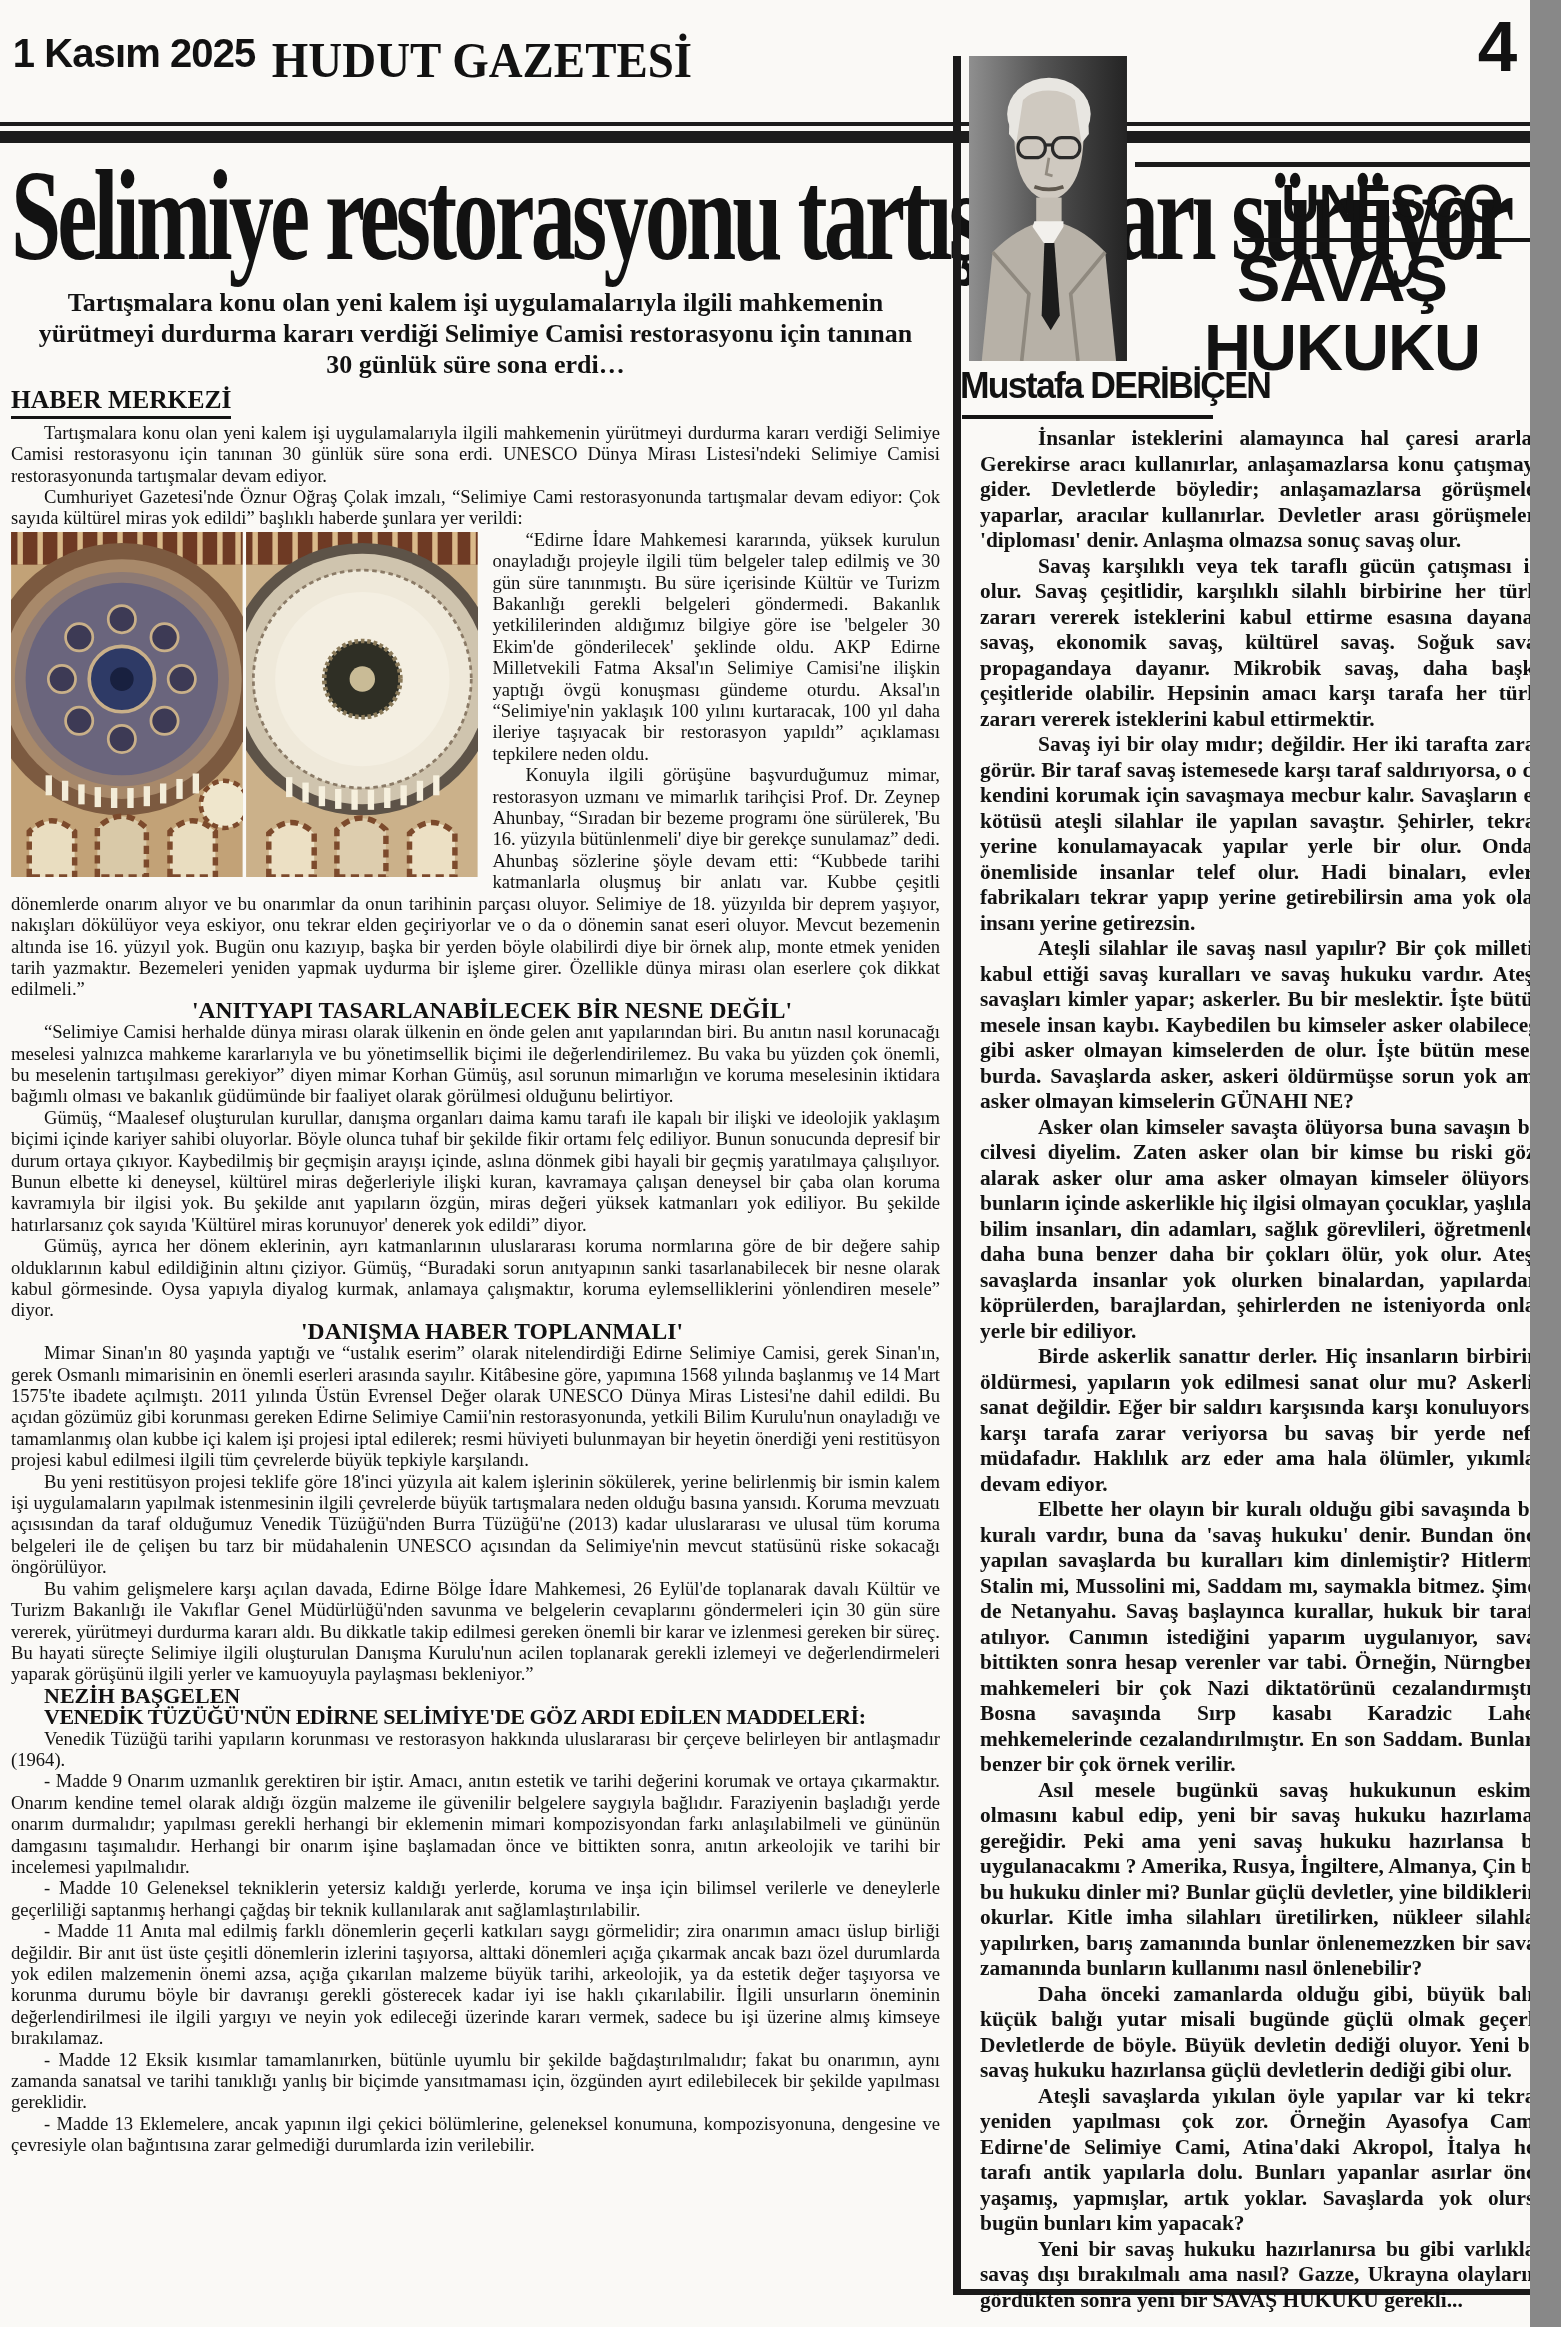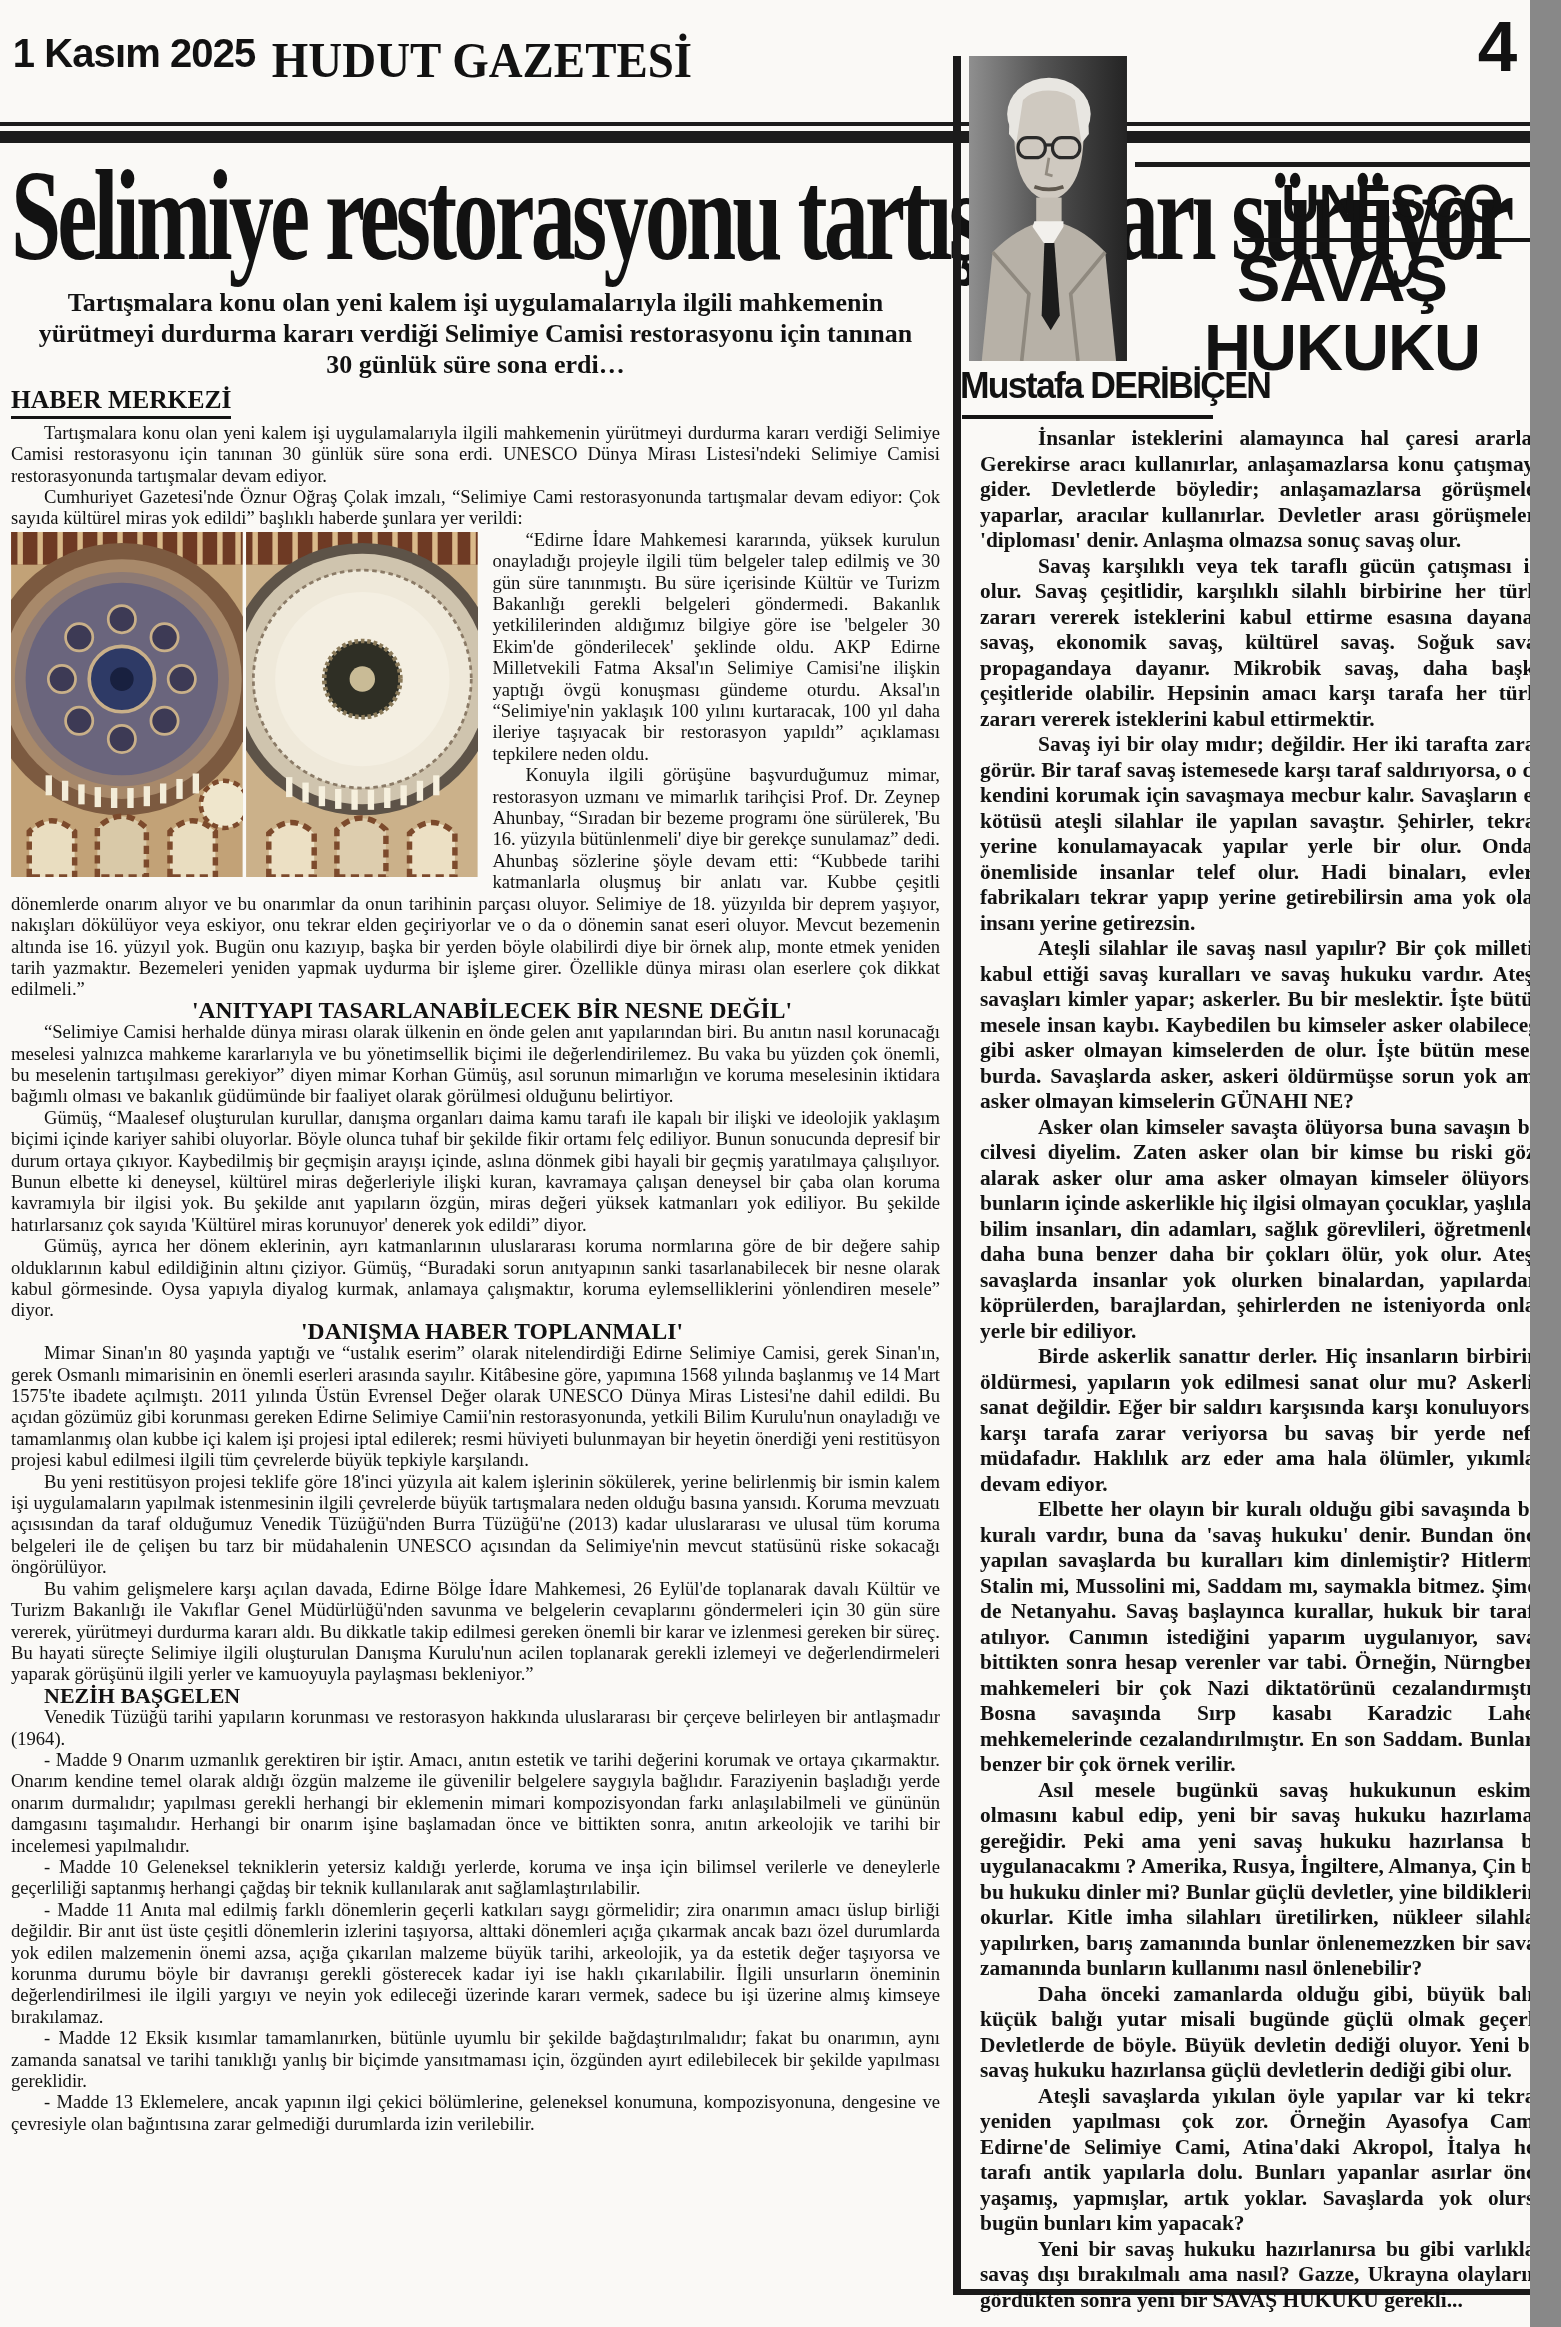--- a/index.html
+++ b/index.html
@@ -177,20 +177,21 @@
       <p>Konuyla ilgili görüşüne başvurduğumuz mimar, restorasyon uzmanı ve mimarlık tarihçisi Prof. Dr. Zeynep Ahunbay, “Sıradan bir bezeme programı öne sürülerek, 'Bu 16. yüzyıla bütünlenmeli' diye bir gerekçe sunulamaz” dedi. Ahunbaş sözlerine şöyle devam etti: “Kubbede tarihi katmanlarla oluşmuş bir anlatı var. Kubbe çeşitli dönemlerde onarım alıyor ve bu onarımlar da onun tarihinin parçası oluyor. Selimiye de 18. yüzyılda bir deprem yaşıyor, nakışları dökülüyor veya eskiyor, onu tekrar elden geçiriyorlar ve o da o dönemin sanat eseri oluyor. Mevcut bezemenin altında ise 16. yüzyıl yok. Bugün onu kazıyıp, başka bir yerden böyle olabilirdi diye bir örnek alıp, monte etmek yeniden tarih yazmaktır. Bezemeleri yeniden yapmak uydurma bir işleme girer. Özellikle dünya mirası olan eserlere çok dikkat edilmeli.”</p>
       <p class="crosshead">'ANITYAPI TASARLANABİLECEK BİR NESNE DEĞİL'</p>
       <p>“Selimiye Camisi herhalde dünya mirası olarak ülkenin en önde gelen anıt yapılarından biri. Bu anıtın nasıl korunacağı meselesi yalnızca mahkeme kararlarıyla ve bu yönetimsellik biçimi ile değerlendirilemez. Bu vaka bu yüzden çok önemli, bu meselenin tartışılması gerekiyor” diyen mimar Korhan Gümüş, asıl sorunun mimarlığın ve koruma meselesinin iktidara bağımlı olması ve bakanlık güdümünde bir faaliyet olarak görülmesi olduğunu belirtiyor.</p>
       <p>Gümüş, “Maalesef oluşturulan kurullar, danışma organları daima kamu tarafı ile kapalı bir ilişki ve ideolojik yaklaşım biçimi içinde kariyer sahibi oluyorlar. Böyle olunca tuhaf bir şekilde fikir ortamı felç ediliyor. Bunun sonucunda depresif bir durum ortaya çıkıyor. Kaybedilmiş bir geçmişin arayışı içinde, aslına dönmek gibi hayali bir geçmiş yaratılmaya çalışılıyor. Bunun elbette ki deneysel, kültürel miras değerleriyle ilişki kuran, kavramaya çalışan deneysel bir çaba olan koruma kavramıyla bir ilgisi yok. Bu şekilde anıt yapıların özgün, miras değeri yüksek katmanları yok ediliyor. Bu şekilde hatırlarsanız çok sayıda 'Kültürel miras korunuyor' denerek yok edildi” diyor.</p>
       <p>Gümüş, ayrıca her dönem eklerinin, ayrı katmanlarının uluslararası koruma normlarına göre de bir değere sahip olduklarının kabul edildiğinin altını çiziyor. Gümüş, “Buradaki sorun anıtyapının sanki tasarlanabilecek bir nesne olarak kabul görmesinde. Oysa yapıyla diyalog kurmak, anlamaya çalışmaktır, koruma eylemselliklerini yönlendiren mesele” diyor.</p>
       <p class="crosshead">'DANIŞMA HABER TOPLANMALI'</p>
       <p>Mimar Sinan'ın 80 yaşında yaptığı ve “ustalık eserim” olarak nitelendirdiği Edirne Selimiye Camisi, gerek Sinan'ın, gerek Osmanlı mimarisinin en önemli eserleri arasında sayılır. Kitâbesine göre, yapımına 1568 yılında başlanmış ve 14 Mart 1575'te ibadete açılmıştı. 2011 yılında Üstün Evrensel Değer olarak UNESCO Dünya Miras Listesi'ne dahil edildi. Bu açıdan gözümüz gibi korunması gereken Edirne Selimiye Camii'nin restorasyonunda, yetkili Bilim Kurulu'nun onayladığı ve tamamlanmış olan kubbe içi kalem işi projesi iptal edilerek; resmi hüviyeti bulunmayan bir heyetin önerdiği yeni restitüsyon projesi kabul edilmesi ilgili tüm çevrelerde büyük tepkiyle karşılandı.</p>
       <p>Bu yeni restitüsyon projesi teklife göre 18'inci yüzyıla ait kalem işlerinin sökülerek, yerine belirlenmiş bir ismin kalem işi uygulamaların yapılmak istenmesinin ilgili çevrelerde büyük tartışmalara neden olduğu basına yansıdı. Koruma mevzuatı açısısından da taraf olduğumuz Venedik Tüzüğü'nden Burra Tüzüğü'ne (2013) kadar uluslararası ve ulusal tüm koruma belgeleri ile de çelişen bu tarz bir müdahalenin UNESCO açısından da Selimiye'nin mevcut statüsünü riske sokacağı öngörülüyor.</p>
       <p>Bu vahim gelişmelere karşı açılan davada, Edirne Bölge İdare Mahkemesi, 26 Eylül'de toplanarak davalı Kültür ve Turizm Bakanlığı ile Vakıflar Genel Müdürlüğü'nden savunma ve belgelerin cevaplarını göndermeleri için 30 gün süre vererek, yürütmeyi durdurma kararı aldı. Bu dikkatle takip edilmesi gereken önemli bir karar ve izlenmesi gereken bir süreç. Bu hayati süreçte Selimiye ilgili oluşturulan Danışma Kurulu'nun acilen toplanarak gerekli izlemeyi ve değerlendirmeleri yaparak görüşünü ilgili yerler ve kamuoyuyla paylaşması bekleniyor.”</p>
       <p class="sig-name">NEZİH BAŞGELEN</p>
+      <p class="list-head">VENEDİK TÜZÜĞÜ'NÜN EDİRNE SELİMİYE'DE GÖZ ARDI EDİLEN MADDELERİ:</p>
       <p>Venedik Tüzüğü tarihi yapıların korunması ve restorasyon hakkında uluslararası bir çerçeve belirleyen bir antlaşmadır (1964).</p>
       <p>- Madde 9 Onarım uzmanlık gerektiren bir iştir. Amacı, anıtın estetik ve tarihi değerini korumak ve ortaya çıkarmaktır. Onarım kendine temel olarak aldığı özgün malzeme ile güvenilir belgelere saygıyla bağlıdır. Faraziyenin başladığı yerde onarım durmalıdır; yapılması gerekli herhangi bir eklemenin mimari kompozisyondan farkı anlaşılabilmeli ve gününün damgasını taşımalıdır. Herhangi bir onarım işine başlamadan önce ve bittikten sonra, anıtın arkeolojik ve tarihi bir incelemesi yapılmalıdır.</p>
       <p>- Madde 10 Geleneksel tekniklerin yetersiz kaldığı yerlerde, koruma ve inşa için bilimsel verilerle ve deneylerle geçerliliği saptanmış herhangi çağdaş bir teknik kullanılarak anıt sağlamlaştırılabilir.</p>
       <p>- Madde 11 Anıta mal edilmiş farklı dönemlerin geçerli katkıları saygı görmelidir; zira onarımın amacı üslup birliği değildir. Bir anıt üst üste çeşitli dönemlerin izlerini taşıyorsa, alttaki dönemleri açığa çıkarmak ancak bazı özel durumlarda yok edilen malzemenin önemi azsa, açığa çıkarılan malzeme büyük tarihi, arkeolojik, ya da estetik değer taşıyorsa ve korunma durumu böyle bir davranışı gerekli gösterecek kadar iyi ise haklı çıkarılabilir. İlgili unsurların öneminin değerlendirilmesi ile ilgili yargıyı ve neyin yok edileceği üzerinde kararı vermek, sadece bu işi üzerine almış kimseye bırakılamaz.</p>
       <p>- Madde 12 Eksik kısımlar tamamlanırken, bütünle uyumlu bir şekilde bağdaştırılmalıdır; fakat bu onarımın, aynı zamanda sanatsal ve tarihi tanıklığı yanlış bir biçimde yansıtmaması için, özgünden ayırt edilebilecek bir şekilde yapılması gereklidir.</p>
       <p>- Madde 13 Eklemelere, ancak yapının ilgi çekici bölümlerine, geleneksel konumuna, kompozisyonuna, dengesine ve çevresiyle olan bağıntısına zarar gelmediği durumlarda izin verilebilir.</p>
     </div>
   </div>
 
   <div class="v-sep"></div>

